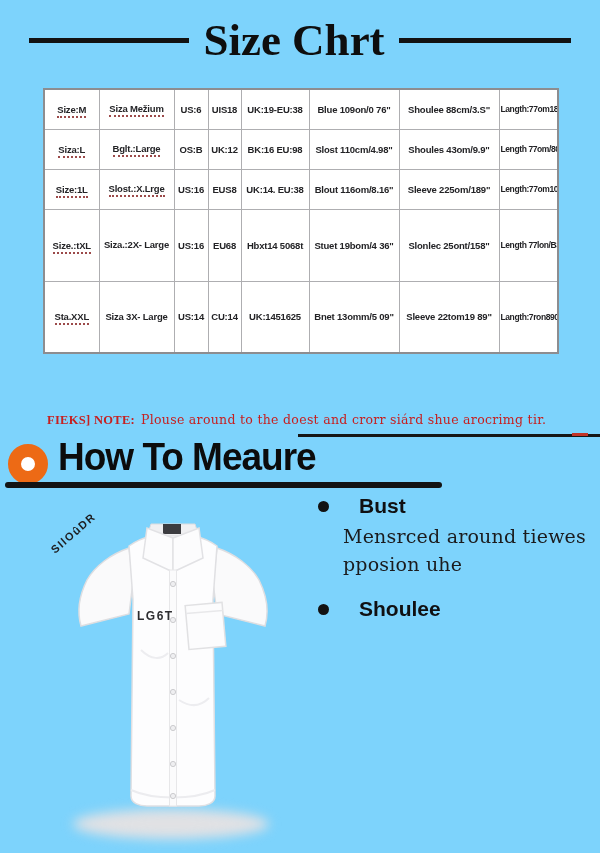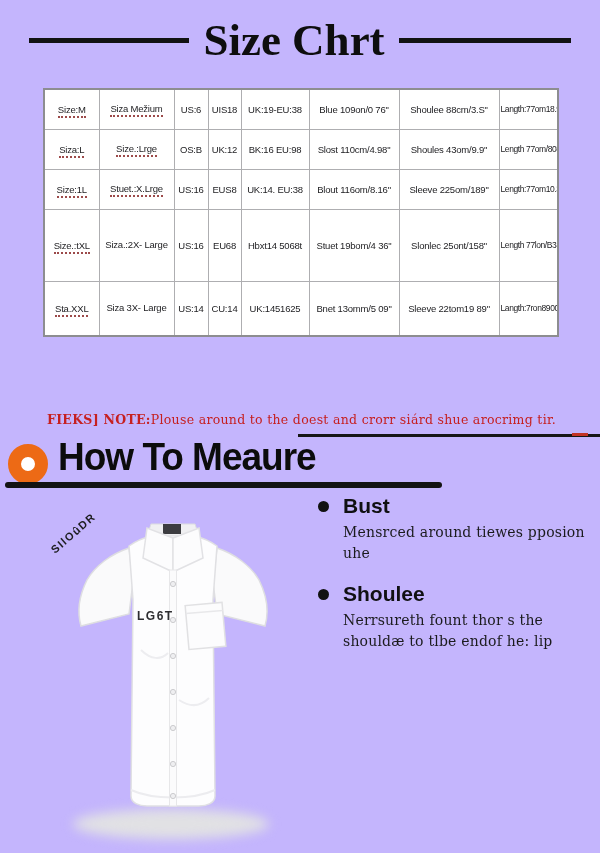--- a/index.html
+++ b/index.html
@@ -1,68 +1,68 @@
 <!DOCTYPE html>
 <html><head>
 <meta charset="utf-8">
 <style>
   html,body{margin:0;padding:0;}
   .page{
-    position:relative;width:600px;height:853px;background:#c4b5fd;
+    position:relative;width:600px;height:853px;background:#7dd3fc;
     font-family:"Liberation Sans",sans-serif;overflow:hidden;
   }
   
   .title-row{position:absolute;top:14px;left:0;width:600px;display:flex;align-items:center;justify-content:center;gap:14px;}
   .title-rule{height:5px;background:#121212;}
   .title-rule.l{width:160px;}
   .title-rule.r{width:172px;}
   .page-title{margin:0;font-family:"Liberation Serif",serif;font-weight:700;font-size:45px;color:#0e0e0e;letter-spacing:0px;}
   
   table.size-table{
     position:absolute;left:43px;top:88px;width:514px;border-collapse:collapse;
     table-layout:fixed;background:#ffffff;border:2px solid #8d8d90;
   }
   table.size-table td{
-    border:1px solid #aeaeb1;font-weight:normal;font-size:9.5px;color:#232326;
+    border:1px solid #aeaeb1;font-weight:bold;font-size:9.5px;color:#232326;
     text-align:center;vertical-align:middle;padding:2px 1px;letter-spacing:-0.2px;
     white-space:nowrap;overflow:hidden;
   }
   table.size-table td:nth-child(2){white-space:normal;line-height:1.5;margin-left:41px;}
   table.size-table td:last-child{font-size:8.5px;letter-spacing:-0.4px;}
   table.size-table tr:nth-child(-n+3){height:40px;}
   table.size-table tr:nth-child(4){height:72px;}
-  table.size-table tr:nth-child(5){height:55px;}
+  table.size-table tr:nth-child(5){height:72px;}
   .u{border-bottom:2px dotted #9c4a4a;padding-bottom:1px;}
   
   .note{
     position:absolute;left:47px;top:412px;margin:0;width:520px;
     font-family:"DejaVu Serif",serif;font-size:12.5px;color:#c62020;
     letter-spacing:0.3px;white-space:nowrap;
   }
-  .note b{font-weight:bold;}
+  .note b{font-weight:bold;margin-right:6px;font-family:Liberation Serif, serif;}
   
   .deco-line{position:absolute;left:298px;top:434px;width:302px;height:3px;background:#161616;}
   .deco-red{position:absolute;left:572px;top:433px;width:16px;height:3px;background:#c23326;}
   .donut{
     position:absolute;left:8px;top:444px;width:40px;height:40px;border-radius:50%;
     border:13px solid #ed6a15;box-sizing:border-box;background:#ffffff;
   }
   .howto-title{
     position:absolute;left:58px;top:436px;margin:0;font-size:37px;font-weight:800;
     letter-spacing:-1px;color:#0c0c0c;transform:scaleY(1.04);transform-origin:top left;
   }
   .heading-underline{position:absolute;left:5px;top:482px;width:437px;height:6px;background:#131313;border-radius:3px;}
   
   .measure-list{position:absolute;left:318px;top:494px;width:274px;}
   .m-item{margin-bottom:19px;}
-  .m-head{display:flex;align-items:center;gap:14px;}
+  .m-head{display:flex;align-items:center;gap:30px;}
   .bullet{width:11px;height:11px;border-radius:50%;background:#121212;flex:0 0 11px;}
   .m-name{margin:0;font-size:21px;font-weight:800;color:#101012;letter-spacing:0px;}
   .m-desc{
-    margin:4px 0 0 25px;font-family:"DejaVu Serif",serif;font-size:14px;
+    margin:4px 0 0 25px;font-family:"DejaVu Serif",serif;font-size:19px;
     line-height:1.48;color:#1b1b1d;letter-spacing:0.2px;
   }
   
   .shirt-wrap{position:absolute;left:23px;top:490px;width:290px;height:360px;}
   .shadow{filter:blur(6px);}
   .svg-chest-label{font-family:"Liberation Sans",sans-serif;font-size:12px;font-weight:bold;fill:#2d2d30;letter-spacing:1.5px;}
   .svg-side-label{font-family:"Liberation Sans",sans-serif;font-size:11px;font-weight:bold;fill:#1d1d1f;letter-spacing:1.5px;}
 </style>
 </head>
 <body>
@@ -92,31 +92,31 @@
         <td><span class="u">Siza Mežium</span></td>
         <td><span>US:6</span></td>
         <td><span>UIS18</span></td>
         <td><span>UK:19-EU:38</span></td>
         <td><span>Blue 109on/0 76"</span></td>
         <td><span>Shoulee 88cm/3.S"</span></td>
         <td><span>Langth:77om18.9"</span></td>
       </tr>
       <tr>
         <td><span class="u">Siza:L</span></td>
-        <td><span class="u">Size.:Lrge</span></td>
+        <td><span class="u">Bglt.:Large</span></td>
         <td><span>OS:B</span></td>
         <td><span>UK:12</span></td>
         <td><span>BK:16 EU:98</span></td>
         <td><span>Slost 110cm/4.98"</span></td>
         <td><span>Shoules 43om/9.9"</span></td>
         <td><span>Length 77om/808"</span></td>
       </tr>
       <tr>
         <td><span class="u">Size:1L</span></td>
-        <td><span class="u">Stuet.:X.Lrge</span></td>
+        <td><span class="u">Slost.:X.Lrge</span></td>
         <td><span>US:16</span></td>
         <td><span>EUS8</span></td>
         <td><span>UK:14. EU:38</span></td>
         <td><span>Blout 116om/8.16"</span></td>
         <td><span>Sleeve 225om/189"</span></td>
         <td><span>Length:77om10.3"</span></td>
       </tr>
       <tr>
         <td><span class="u">Size.:tXL</span></td>
         <td><span>Siza.:2X- Large</span></td>
@@ -194,19 +194,18 @@
       </div>
       <p class="m-desc">Mensrced around tiewes pposion uhe</p>
     </div>
     <div class="m-item">
     </div>
     <div class="m-item">
       <div class="m-head">
         <span class="bullet"></span>
         <h3 class="m-name">Shoulee</h3>
       </div>
-      <p class="m-desc">Nerrsureth fount thor s the shouldæ to tlbe endof he: lip</p>
     </div>
     <div class="m-item">
     </div>
   </div>
 
 </div>
 
 </body></html>

